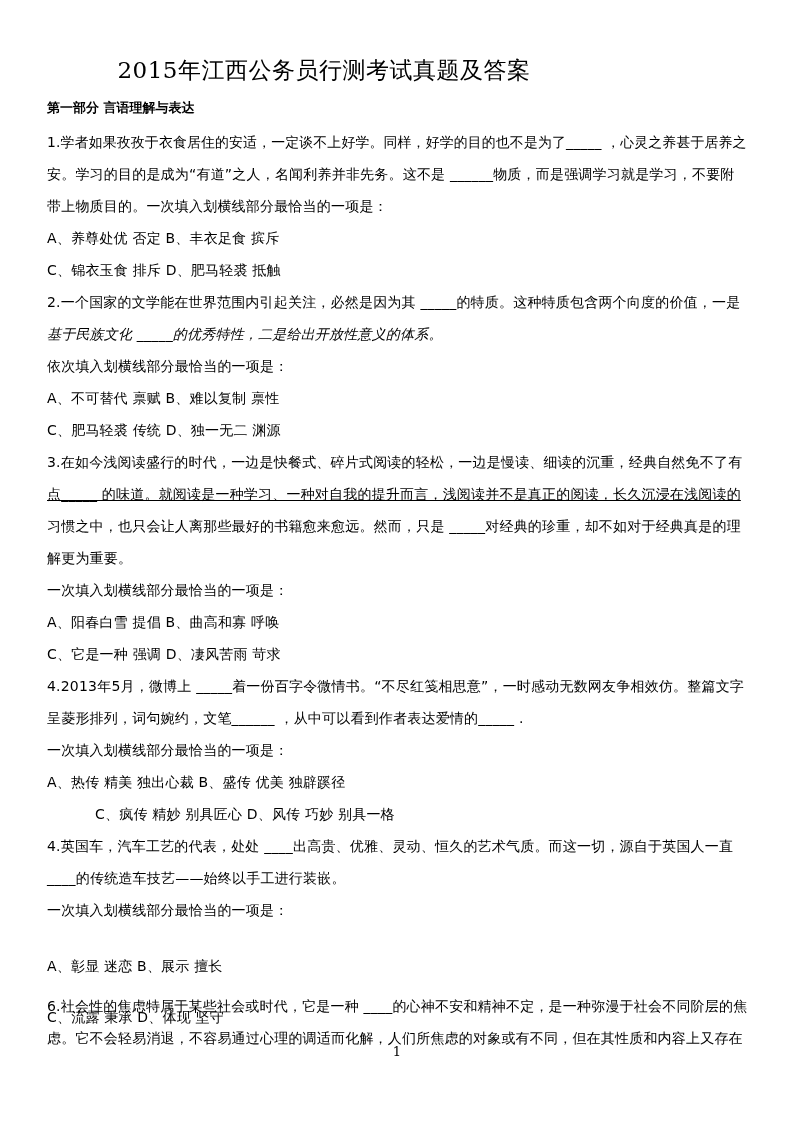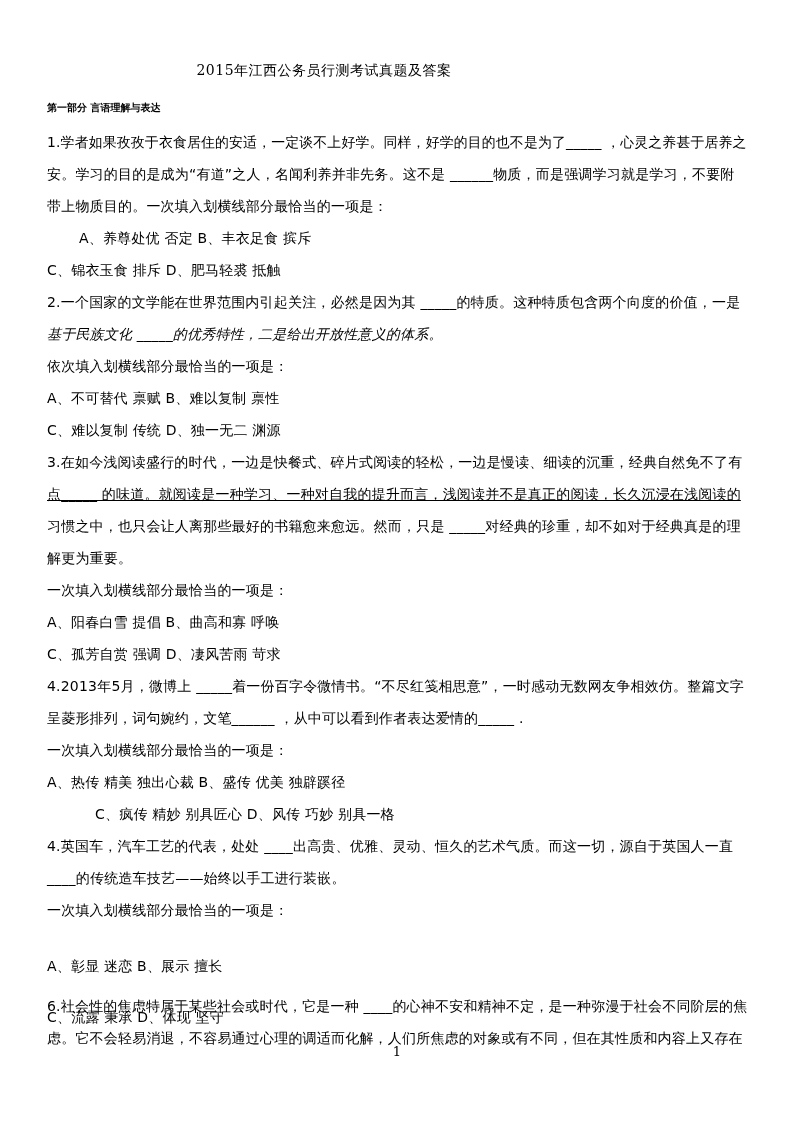--- a/index.html
+++ b/index.html
@@ -1,49 +1,49 @@
 <!DOCTYPE html>
 <html><head>
 <meta charset="utf-8">
 <style>
   html, body { margin:0; padding:0; background:#ffffff; }
   body { width:794px; height:1123px; position:relative; overflow:hidden;
          font-family:"DejaVu Sans", sans-serif; color:#000; }
   .page { position:absolute; left:0; top:0; width:794px; height:1123px; background:#fff; }
   .title { position:absolute; left:0; width:648px; top:56px; text-align:center;
-           font-family:"DejaVu Serif", serif; font-size:14px; letter-spacing:0.5px; line-height:28px; }
-  .section { position:absolute; left:47px; top:98px; font-size:10px; font-weight:bold; line-height:20px; }
+           font-family:"DejaVu Serif", serif; font-size:23px; letter-spacing:0.5px; line-height:28px; }
+  .section { position:absolute; left:47px; top:98px; font-size:13px; font-weight:bold; line-height:20px; }
   .line { position:absolute; left:47px; font-size:14px; line-height:20px; white-space:nowrap; letter-spacing:0.2px; }
   .pagenum { position:absolute; left:0; width:794px; top:1044px; text-align:center;
              font-family:"DejaVu Serif", serif; font-size:13px; }
 </style>
 </head>
 <body>
 
 <div class="page">
   <div class="title">2015年江西公务员行测考试真题及答案</div>
   <div class="section">第一部分 言语理解与表达</div>
   <div id="lines">
       <div class="line" style="top: 132px; transform-origin: left top; transform: scaleX(0.988701);">1.学者如果孜孜于衣食居住的安适，一定谈不上好学。同样，好学的目的也不是为了_____ ，心灵之养甚于居养之</div>
       <div class="line" style="top: 164px;">安。学习的目的是成为“有道”之人，名闻利养并非先务。这不是 ______物质，而是强调学习就是学习，不要附</div>
       <div class="line" style="top: 196px;">带上物质目的。一次填入划横线部分最恰当的一项是：</div>
-      <div class="line" style="top: 228px; margin-left: 32px;">A、养尊处优 否定 B、丰衣足食 摈斥</div>
+      <div class="line" style="top: 228px;">A、养尊处优 否定 B、丰衣足食 摈斥</div>
       <div class="line" style="top: 260px;">C、锦衣玉食 排斥 D、肥马轻裘 抵触</div>
       <div class="line" style="top: 292px;">2.一个国家的文学能在世界范围内引起关注，必然是因为其 _____的特质。这种特质包含两个向度的价值，一是</div>
       <div class="line" style="top: 324px; font-style: italic;">基于民族文化 _____的优秀特性，二是给出开放性意义的体系。</div>
       <div class="line" style="top: 356px;">依次填入划横线部分最恰当的一项是：</div>
       <div class="line" style="top: 388px;">A、不可替代 禀赋 B、难以复制 禀性</div>
-      <div class="line" style="top: 420px;">C、难以复制 传统 D、独一无二 渊源</div>
+      <div class="line" style="top: 420px;">C、肥马轻裘 传统 D、独一无二 渊源</div>
       <div class="line" style="top: 452px;">3.在如今浅阅读盛行的时代，一边是快餐式、碎片式阅读的轻松，一边是慢读、细读的沉重，经典自然免不了有</div>
       <div class="line" style="top: 484px; text-decoration: underline;">点_____ 的味道。就阅读是一种学习、一种对自我的提升而言，浅阅读并不是真正的阅读，长久沉浸在浅阅读的</div>
       <div class="line" style="top: 516px;">习惯之中，也只会让人离那些最好的书籍愈来愈远。然而，只是 _____对经典的珍重，却不如对于经典真是的理</div>
       <div class="line" style="top: 548px;">解更为重要。</div>
       <div class="line" style="top: 580px;">一次填入划横线部分最恰当的一项是：</div>
       <div class="line" style="top: 612px;">A、阳春白雪 提倡 B、曲高和寡 呼唤</div>
-      <div class="line" style="top: 644px;">C、孤芳自赏 强调 D、凄风苦雨 苛求</div>
+      <div class="line" style="top: 644px;">C、它是一种 强调 D、凄风苦雨 苛求</div>
       <div class="line" style="top: 676px;">4.2013年5月，微博上 _____着一份百字令微情书。“不尽红笺相思意”，一时感动无数网友争相效仿。整篇文字</div>
       <div class="line" style="top: 708px;">呈菱形排列，词句婉约，文笔______ ，从中可以看到作者表达爱情的_____ .</div>
       <div class="line" style="top: 740px;">一次填入划横线部分最恰当的一项是：</div>
       <div class="line" style="top: 772px;">A、热传 精美 独出心裁 B、盛传 优美 独辟蹊径</div>
       <div class="line" style="top: 804px; margin-left: 48px;">C、疯传 精妙 别具匠心 D、风传 巧妙 别具一格</div>
       <div class="line" style="top: 836px;">4.英国车，汽车工艺的代表，处处 ____出高贵、优雅、灵动、恒久的艺术气质。而这一切，源自于英国人一直</div>
       <div class="line" style="top: 868px;">____的传统造车技艺——始终以手工进行装嵌。</div>
       <div class="line" style="top: 900px;">一次填入划横线部分最恰当的一项是：</div>
       <div class="line" style="top: 932px; margin-top: 24px;">A、彰显 迷恋 B、展示 擅长</div>
       <div class="line" style="top: 964px; margin-top: 43px;">C、流露 秉承 D、体现 坚守</div>

